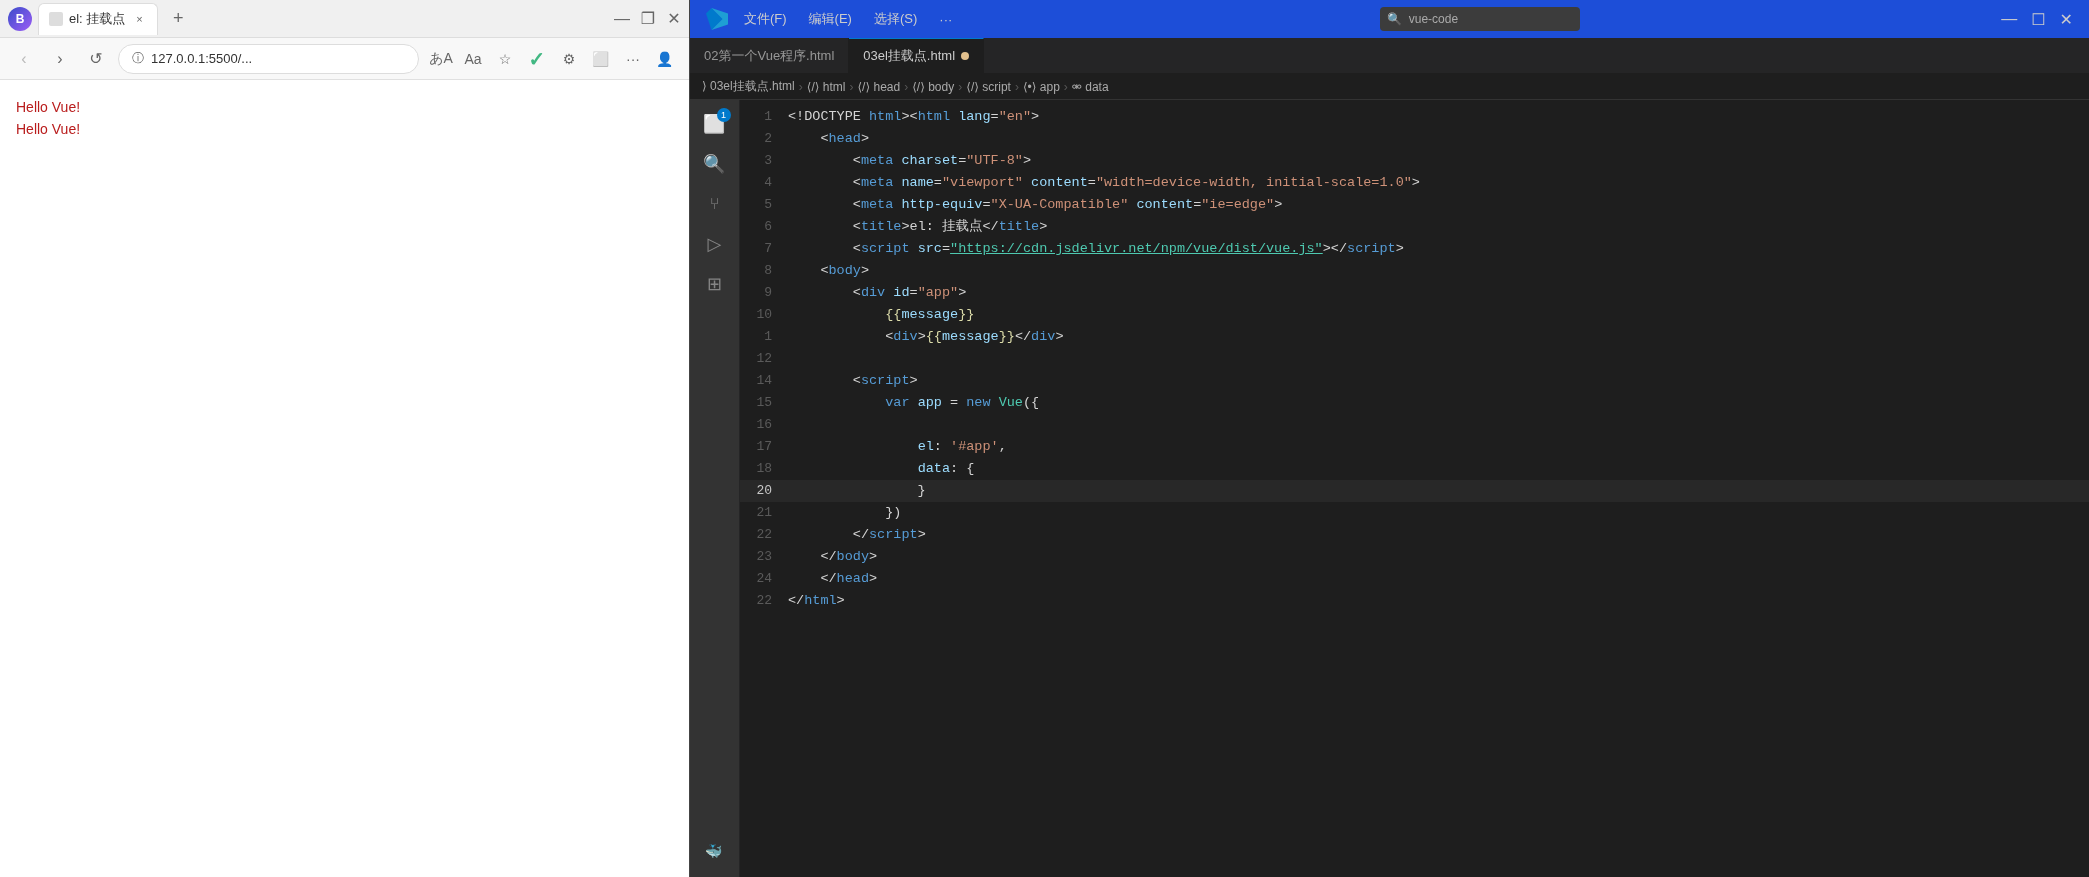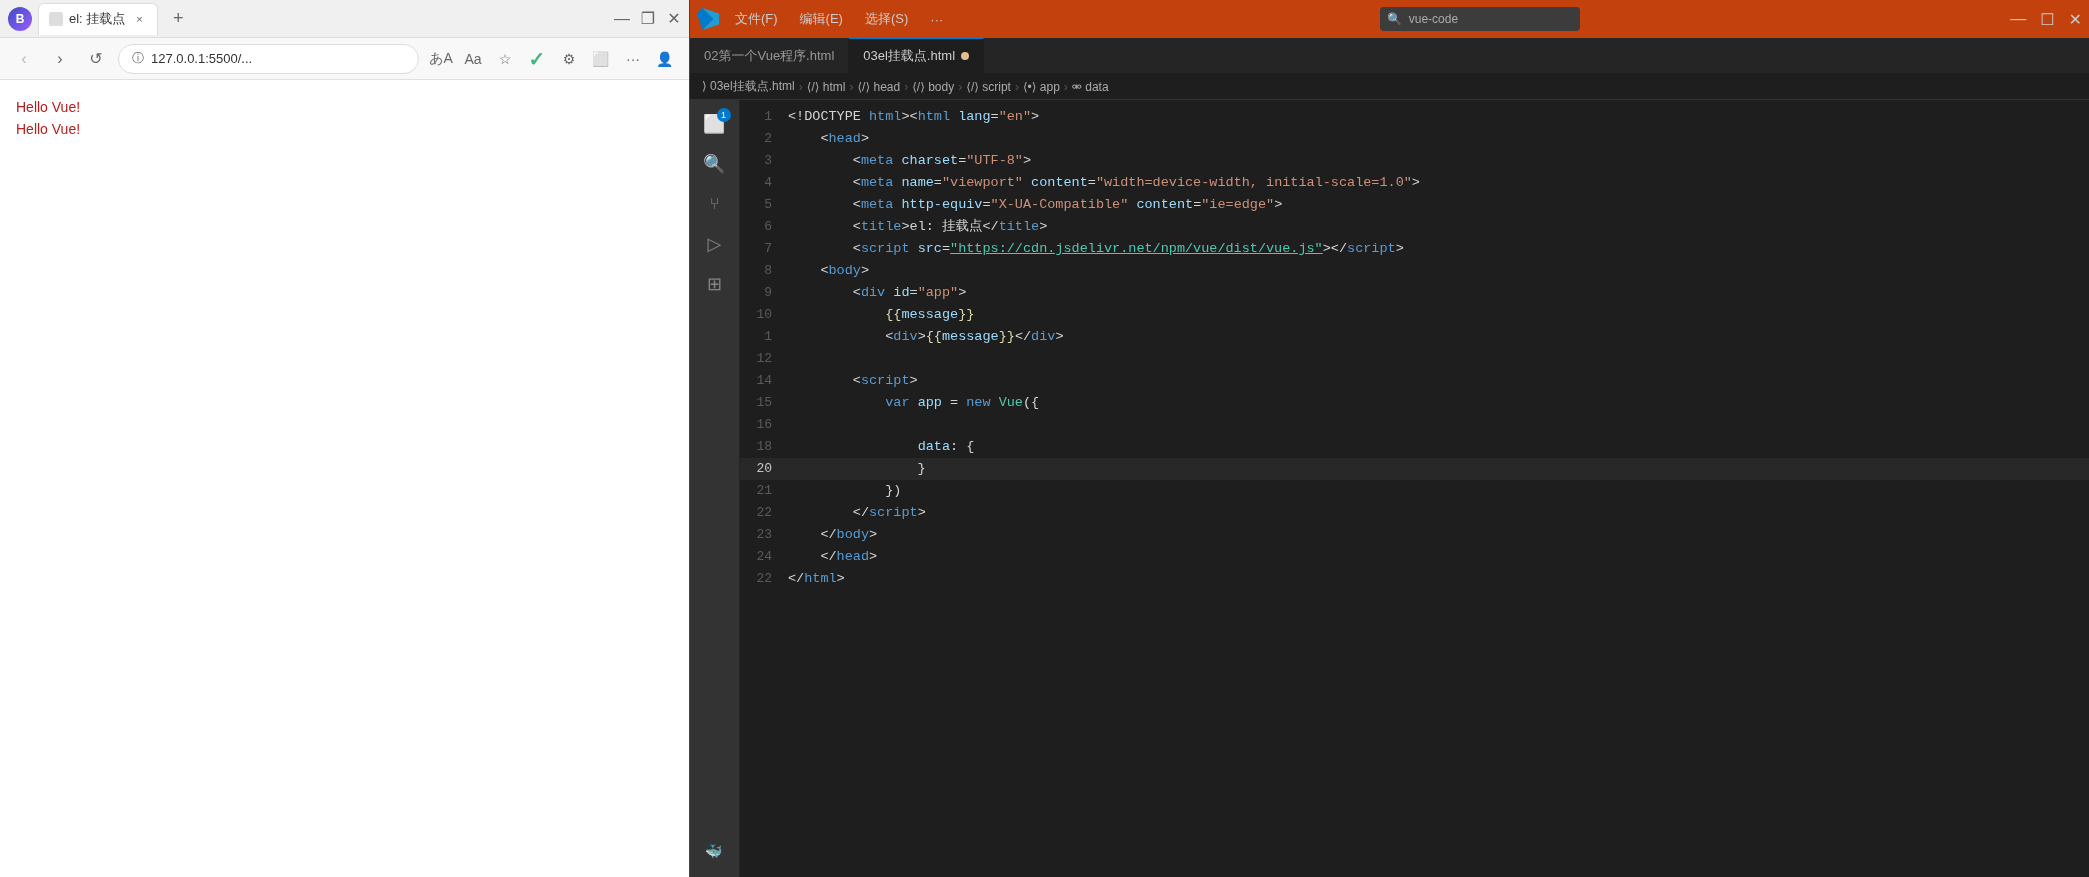--- a/index.html
+++ b/index.html
@@ -158,23 +158,23 @@
     
     .vscode-panel {
       flex: 1;
       display: flex;
       flex-direction: column;
       background: #1e1e1e;
     }
 
     .vscode-titlebar {
       display: flex; align-items: center;
-      background: #c2410c;
+      background: #1d4ed8;
       height: 38px;
-      padding: 0 7px;
+      padding: 0 16px;
       gap: 10px;
     }
 
     .vscode-menu-item {
       font-size: 13px;
       color: #ccc;
       padding: 2px 6px;
       cursor: pointer;
     }
 
@@ -517,20 +517,24 @@
           </div>
           <div class="code-line">
             <span class="line-num">15</span>
             <span class="line-content"><span style="color: rgb(212, 212, 212);">            </span><span style="color: rgb(86, 156, 214);">var </span><span style="color: rgb(156, 220, 254);">app</span><span style="color: rgb(212, 212, 212);"> = </span><span style="color: rgb(86, 156, 214);">new </span><span style="color: rgb(78, 201, 176);">Vue</span><span style="color: rgb(212, 212, 212);">({</span></span>
           </div>
           <div class="code-line">
             <span class="line-num">16</span>
             <span class="line-content"> </span>
           </div>
           <div class="code-line">
+            <span class="line-num">17</span>
+            <span class="line-content"><span style="color: rgb(212, 212, 212);">                </span><span style="color: rgb(156, 220, 254);">el</span><span style="color: rgb(212, 212, 212);">: </span><span style="color: rgb(206, 145, 120);">'#app'</span><span style="color: rgb(212, 212, 212);">,</span></span>
+          </div>
+          <div class="code-line">
             <span class="line-num">18</span>
             <span class="line-content"><span style="color: rgb(212, 212, 212);">                </span><span style="color: rgb(156, 220, 254);">data</span><span style="color: rgb(212, 212, 212);">: {</span></span>
           </div>
           <div class="code-line active-line">
             <span class="line-num">20</span>
             <span class="line-content"><span style="color: rgb(212, 212, 212);">                }</span></span>
           </div>
           <div class="code-line">
             <span class="line-num">21</span>
             <span class="line-content"><span style="color: rgb(212, 212, 212);">            })</span></span>

